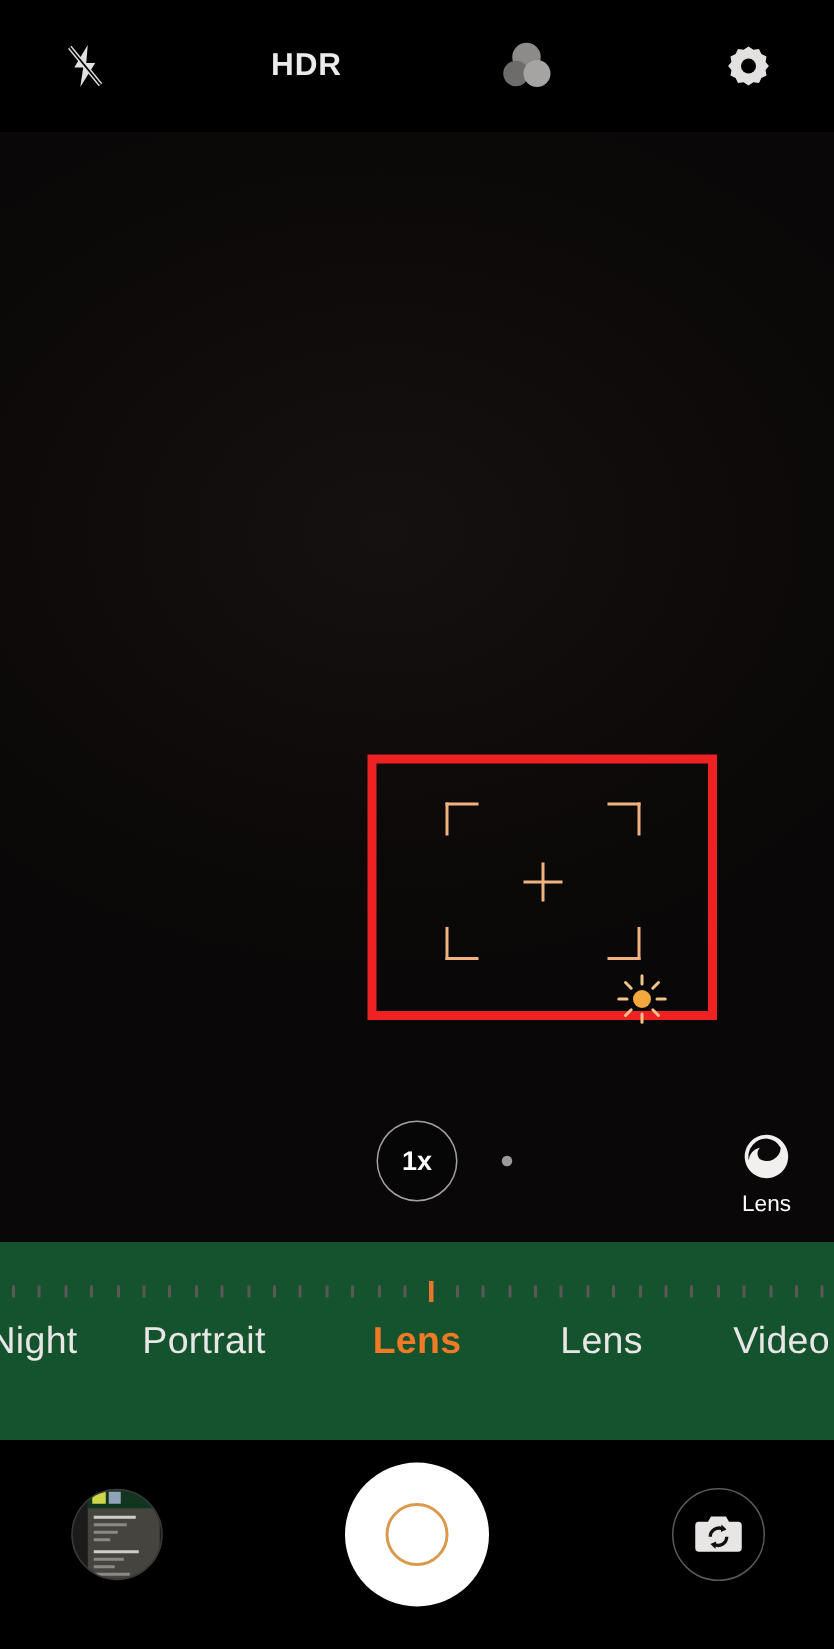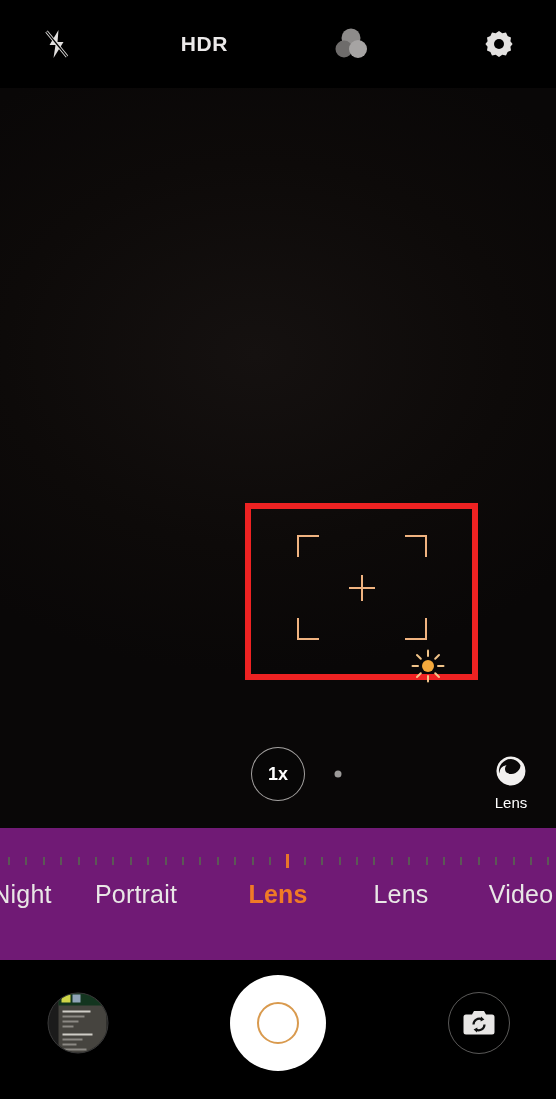--- a/index.html
+++ b/index.html
@@ -185,21 +185,21 @@
     font-size: 15px;
   }
 
   
   .mode-area {
     position: absolute;
     left: 0;
     top: 828px;
     width: 556px;
     height: 132px;
-    background: #701a75;
+    background: #14532d;
     z-index: 14;
   }
   .ruler {
     position: absolute;
     left: 0;
     top: 26px;
     width: 556px;
     height: 14px;
   }
   .tick {

